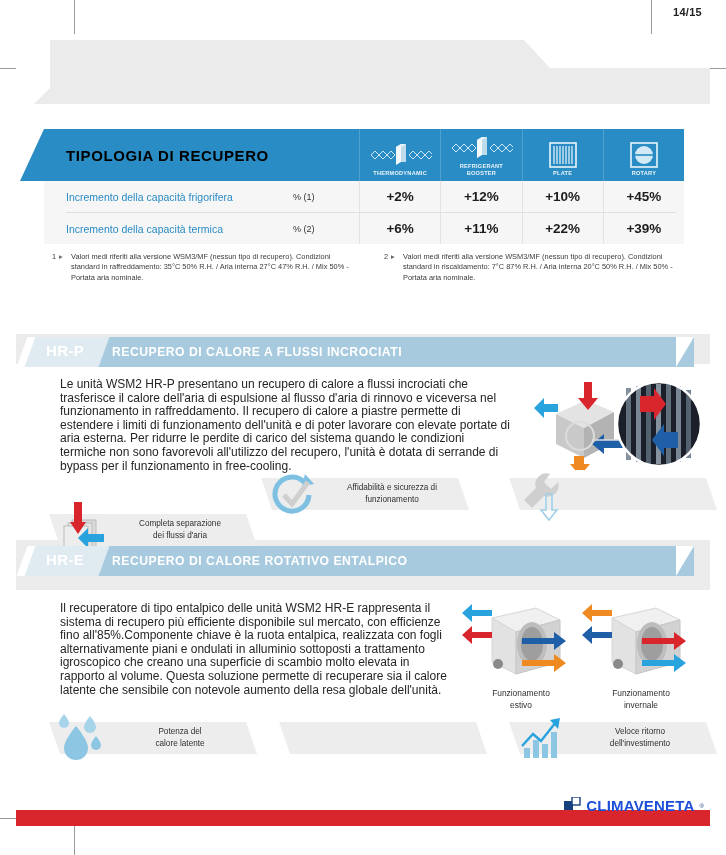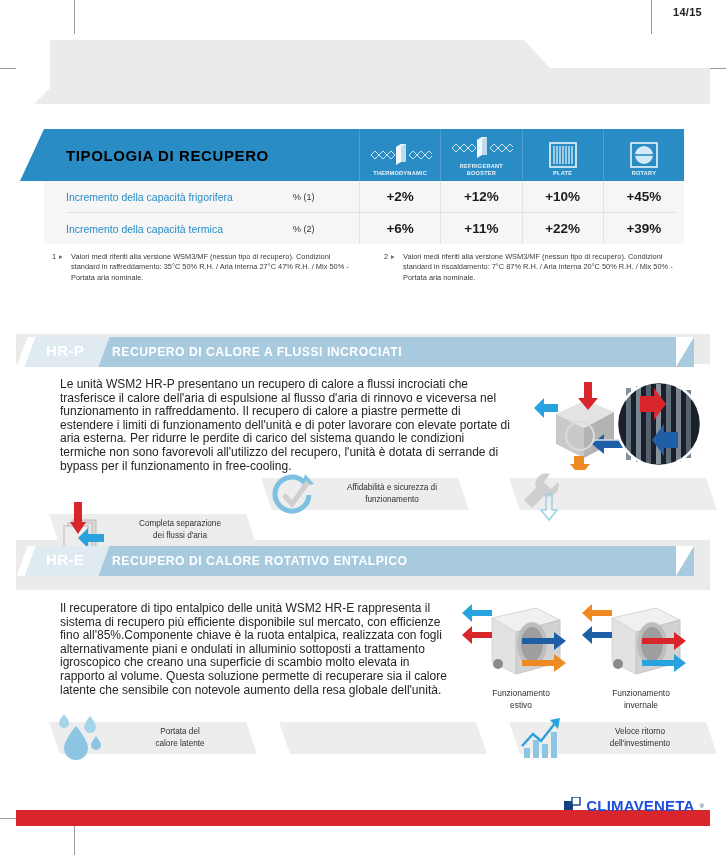--- a/index.html
+++ b/index.html
@@ -374,21 +374,21 @@
   <div class="plate"></div>
   <div class="ficon">
     <svg width="62" height="58" viewBox="0 0 62 58">
       <path d="M24 16 c0 0 -12 14 -12 22 a12 12 0 0 0 24 0 c0 -8 -12 -22 -12 -22z" fill="#8cc6e2"></path>
       <path d="M38 6 c0 0 -6 7 -6 11 a6 6 0 0 0 12 0 c0 -4 -6 -11 -6 -11z" fill="#a6d4ea"></path>
       <path d="M12 4 c0 0 -5 6 -5 9 a5 5 0 0 0 10 0 c0 -3 -5 -9 -5 -9z" fill="#a6d4ea"></path>
       <path d="M44 26 c0 0 -5 6 -5 9 a5 5 0 0 0 10 0 c0 -3 -5 -9 -5 -9z" fill="#8cc6e2"></path>
     </svg>
   </div>
   <div class="ftxt">
-    <span>Portata del</span><br>
+    <span>Potenza del</span><br>
     <span>calore latente</span>
   </div>
 </div>
 
 <div class="feat" style="left:290px;top:722px;width:186px;">
   <div class="plate"></div>
 
 </div>
 
 <div class="feat" style="left:520px;top:722px;width:186px;">

